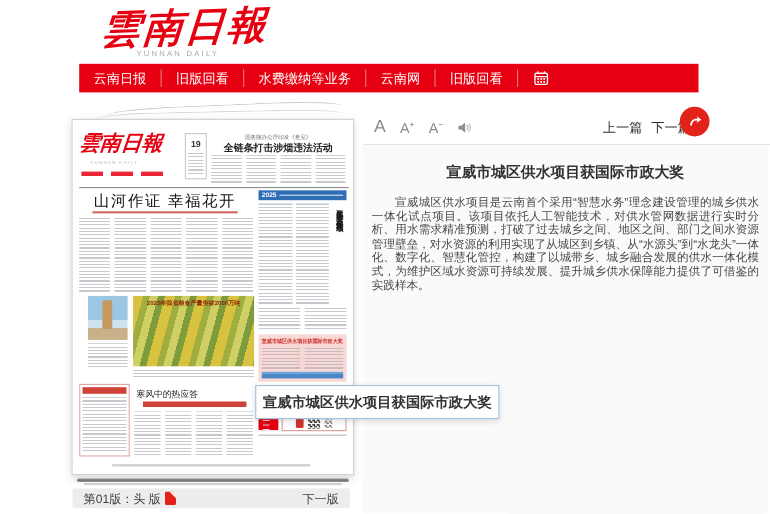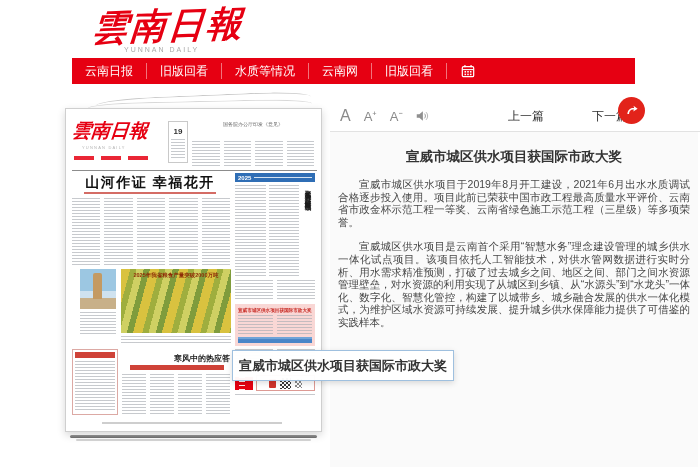--- a/index.html
+++ b/index.html
@@ -48,21 +48,21 @@
   .m-redrow{position:absolute;left:8px;top:47px;width:88px;height:3.5px;opacity:.85;
     background:linear-gradient(90deg,var(--brand-red) 0 20px,transparent 20px 27px,var(--brand-red) 27px 47px,transparent 47px 54px,var(--brand-red) 54px 74px,transparent 74px);}
   .m-datebox{position:absolute;left:102px;top:12px;width:20px;height:42px;border:1px solid #c9c9c9;text-align:center;}
   .m-day{font-size:8px;font-weight:bold;color:#333;margin-top:5px;}
   .m-datebox .tl{height:20px;margin:3px 2px 0;}
   .m-kicker{position:absolute;left:126px;top:12px;width:122px;font-size:5px;color:#666;text-align:center;white-space:nowrap;}
   .m-head-top{position:absolute;left:126px;top:19px;width:122px;font-size:9px;font-weight:bold;color:#1c1c1c;text-align:center;white-space:nowrap;}
   .m-top-cols{position:absolute;left:126px;top:32px;width:122px;height:26px;}
   .m-top-cols>div{height:26px;}
   .m-div{position:absolute;left:6px;top:61px;width:245px;border-top:1px solid #8c8c8c;}
-  .m-head-main{position:absolute;left:4px;top:65px;width:160px;font-size:14px;font-weight:700;color:#111;
+  .m-head-main{position:absolute;left:4px;top:65px;width:160px;font-size:14px;font-weight:400;color:#111;
     letter-spacing:1.5px;text-align:center;white-space:nowrap;}
   .m-sub-red{position:absolute;left:18px;top:83px;width:132px;height:2px;background:#c9473e;opacity:.8;}
   .m-main-cols{position:absolute;left:6px;top:89px;width:158px;height:68px;}
   .m-main-cols>div{height:68px;}
 
   .m-side{position:absolute;left:169px;top:64px;width:80px;}
   .m-side-banner{height:9px;background:var(--banner-blue);display:flex;align-items:center;gap:3px;padding:0 3px;}
   .m-side-year{font-size:6px;font-weight:bold;color:#fff;line-height:1;}
   .m-side-banner i{flex:1;height:1px;background:rgba(255,255,255,.8);}
   .m-side-body{margin-top:3px;height:92px;display:flex;gap:3px;}
@@ -91,21 +91,21 @@
     background:linear-gradient(180deg,#9cc7e2 0 55%,#cfe2ef 55% 72%,#c8b089 72%);}
   .m-photo-l::after{content:"";position:absolute;left:13px;top:4px;width:9px;height:26px;background:#c49a62;border-radius:2px 2px 0 0;}
   .m-photo-l-cols{position:absolute;left:14px;top:203px;width:36px;height:22px;}
   .m-photo-r{position:absolute;left:55px;top:160px;width:110px;height:64px;
     background:repeating-linear-gradient(105deg,#d9c23f 0 9px,#9fae3e 9px 15px,#cfd063 15px 22px,#7f9c3c 22px 28px);}
   .m-photo-cap{padding-top:3px;text-align:center;font-size:5.5px;font-weight:bold;color:#8d2d07;white-space:nowrap;}
   .m-photo-r-lines{position:absolute;left:55px;top:227px;width:110px;height:8px;}
   .m-box{position:absolute;left:6px;top:240px;width:46px;height:66px;border:1px solid #dca9a4;padding:2px;}
   .m-box-head{height:6px;background:#cf4238;margin-bottom:3px;}
   .m-box .tl{height:50px;}
-  .m-head-cold{position:absolute;left:58px;top:244px;width:106px;font-size:8px;font-weight:bold;color:#1c1c1c;text-align:right;white-space:nowrap;}
+  .m-head-cold{position:absolute;left:58px;top:244px;width:106px;font-size:8px;font-weight:normal;color:#1c1c1c;text-align:left;white-space:nowrap;}
   .m-cold-banner{position:absolute;left:64px;top:256px;width:94px;height:5px;background:#cf4238;}
   .m-cold-cols{position:absolute;left:56px;top:265px;width:108px;height:40px;}
   .m-cold-cols>div{height:40px;}
   .m-bottom-line{position:absolute;left:36px;top:313px;width:180px;height:2px;background:#c2c2c2;opacity:.8;}
 
   
   .pager{position:absolute;left:66px;top:444px;width:252px;height:18px;background:#ededed;
     display:flex;align-items:center;justify-content:space-between;padding:0 10px;font-size:11px;color:#3f3f3f;z-index:2;}
   .pager-left{display:flex;align-items:center;gap:4px;}
   .pdf{position:relative;width:10px;height:12px;background:var(--btn-red);border-radius:1px;display:inline-block;}
@@ -114,21 +114,21 @@
 
   
   .toolbar{position:absolute;left:330px;top:101px;width:370px;height:30px;background:#fff;
     display:flex;align-items:center;color:#8a8a8a;}
   .fontbtns{display:flex;align-items:flex-start;gap:13px;margin-left:10px;align-items:center;}
   .fbtn{cursor:pointer;color:#8a8a8a;background:none;border:none;font-family:"Liberation Sans",sans-serif;}
   .fbtn.a0{font-size:16px;}
   .fbtn.a1,.fbtn.a2{font-size:13px;}
   .spk{margin-left:12px;display:inline-flex;cursor:pointer;}
   .tb-right{margin-left:auto;margin-right:72px;font-size:12px;color:#2e2e2e;display:flex;gap:8px;}
-  .tb-right a{color:#2e2e2e;text-decoration:none;cursor:pointer;margin-left:40px;}
+  .tb-right a{color:#2e2e2e;text-decoration:none;cursor:pointer;}
   .back-btn{position:absolute;left:618px;top:97px;width:27px;height:27px;border-radius:50%;
     background:var(--btn-red);display:flex;align-items:center;justify-content:center;cursor:pointer;z-index:5;border:none;}
   .tb-sep{position:absolute;left:330px;top:131px;width:370px;border-top:1px solid #e2e2e2;}
 
   .article{position:absolute;left:330px;top:132px;width:368px;height:335px;background:#fafafa;
     padding:12px 8px 0 8px;}
   .a-title{text-align:center;font-size:13.5px;font-weight:bold;color:#333;margin:4px 0 2px;}
   .a-body p{font-size:10.5px;line-height:12.6px;color:#474747;text-indent:2em;text-align:justify;margin-top:12px;}
 
   
@@ -144,21 +144,21 @@
   <div class="logo">
     <span class="logo-text">雲南日報</span>
     <span class="logo-sub">YUNNAN DAILY</span>
   </div>
 
   <div class="nav">
     <div class="nav-items">
 
     <a class="nav-item">云南日报</a>
         <a class="nav-item">旧版回看</a>
-        <a class="nav-item">水质等情况</a>
+        <a class="nav-item">水费缴纳等业务</a>
         <a class="nav-item">云南网</a>
         <a class="nav-item">旧版回看</a>
       </div>
     <span class="cal">
       <svg width="14" height="14" viewBox="0 0 16 16">
         <rect x="1.5" y="3" width="13" height="11.5" rx="1.5" fill="none" stroke="#fff" stroke-width="1.4"></rect>
         <line x1="1.5" y1="6.4" x2="14.5" y2="6.4" stroke="#fff" stroke-width="1.2"></line>
         <line x1="4.5" y1="1" x2="4.5" y2="3.6" stroke="#fff" stroke-width="1.4"></line>
         <line x1="11.5" y1="1" x2="11.5" y2="3.6" stroke="#fff" stroke-width="1.4"></line>
         <g fill="#fff">
@@ -178,20 +178,21 @@
 
   <div class="page">
     <div class="m-mast">雲南日報</div>
     <div class="m-mast-sub">YUNNAN DAILY</div>
     <div class="m-redrow"></div>
     <div class="m-datebox">
       <div class="m-day">19</div>
       <div class="tl"></div>
     </div>
     <div class="m-kicker">国务院办公厅印发《意见》</div>
+    <div class="m-head-top">全链条打击涉烟违法活动</div>
     <div class="m-top-cols cols">
       <div class="tl"></div>
         <div class="tl"></div>
         <div class="tl"></div>
         <div class="tl"></div>
     </div>
     <div class="m-div"></div>
     <div class="m-head-main">山河作证 幸福花开</div>
     <div class="m-sub-red"></div>
     <div class="m-main-cols cols">
@@ -257,20 +258,27 @@
         <div class="tl"></div>
         <div class="tl"></div>
         <div class="tl"></div>
     </div>
     <div class="m-bottom-line"></div>
   </div>
 
   <div class="stack-b1"></div>
   <div class="stack-b2"></div>
 
+  <div class="pager">
+    <span class="pager-left">
+      <span>第01版：头 版</span>
+      <span class="pdf"></span>
+    </span>
+    <a class="next-page">下一版</a>
+  </div>
 
   <div class="toolbar">
     <span class="fontbtns">
       <button class="fbtn a0">A</button>
       <button class="fbtn a1">A⁺</button>
       <button class="fbtn a2">A⁻</button>
     </span>
     <span class="spk">
       <svg width="14" height="14" viewBox="0 0 16 16">
         <path d="M2 6h3l4-3.4v10.8L5 10H2z" fill="#8f8f8f"></path>
@@ -287,20 +295,19 @@
     <svg width="17" height="17" viewBox="0 0 20 20">
       <path d="M5.2 14.2 C5.2 9.2 9.2 6.2 13.2 7.1 L12.3 4.4 L17.2 8 L12.1 11.2 L12.8 8.9 C9.7 8.3 7.1 10.3 7.1 14.2 Z" fill="#fff"></path>
     </svg>
   </button>
   <div class="tb-sep"></div>
 
   <div class="article">
     <h1 class="a-title">宣威市城区供水项目获国际市政大奖</h1>
     <div class="a-body">
 
-        <p>宣威市城区供水项目于2019年8月开工建设，2021年6月出水水质调试合格逐步投入使用。项目此前已荣获中国市政工程最高质量水平评价、云南省市政金杯示范工程一等奖、云南省绿色施工示范工程（三星级）等多项荣誉。</p>
         <p>宣威城区供水项目是云南首个采用“智慧水务”理念建设管理的城乡供水一体化试点项目。该项目依托人工智能技术，对供水管网数据进行实时分析、用水需求精准预测，打破了过去城乡之间、地区之间、部门之间水资源管理壁垒，对水资源的利用实现了从城区到乡镇、从“水源头”到“水龙头”一体化、数字化、智慧化管控，构建了以城带乡、城乡融合发展的供水一体化模式，为维护区域水资源可持续发展、提升城乡供水保障能力提供了可借鉴的实践样本。</p>
       </div>
   </div>
 
   <div class="tooltip">宣威市城区供水项目获国际市政大奖</div>
 
 </div>
 
 </body></html>

